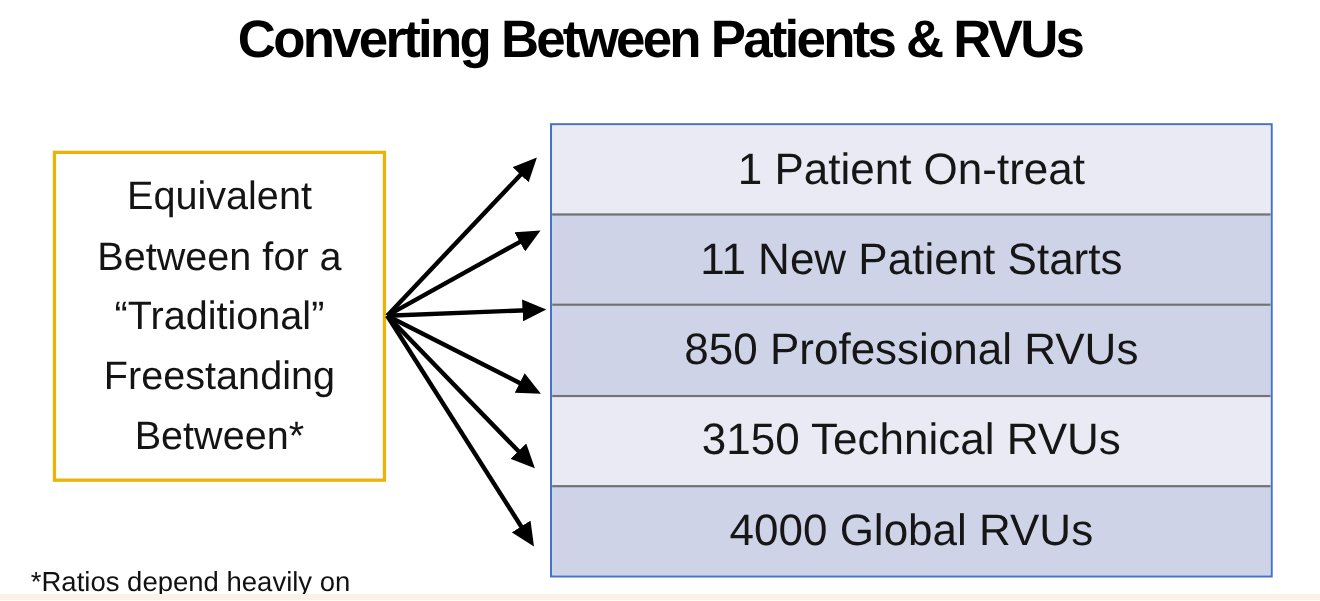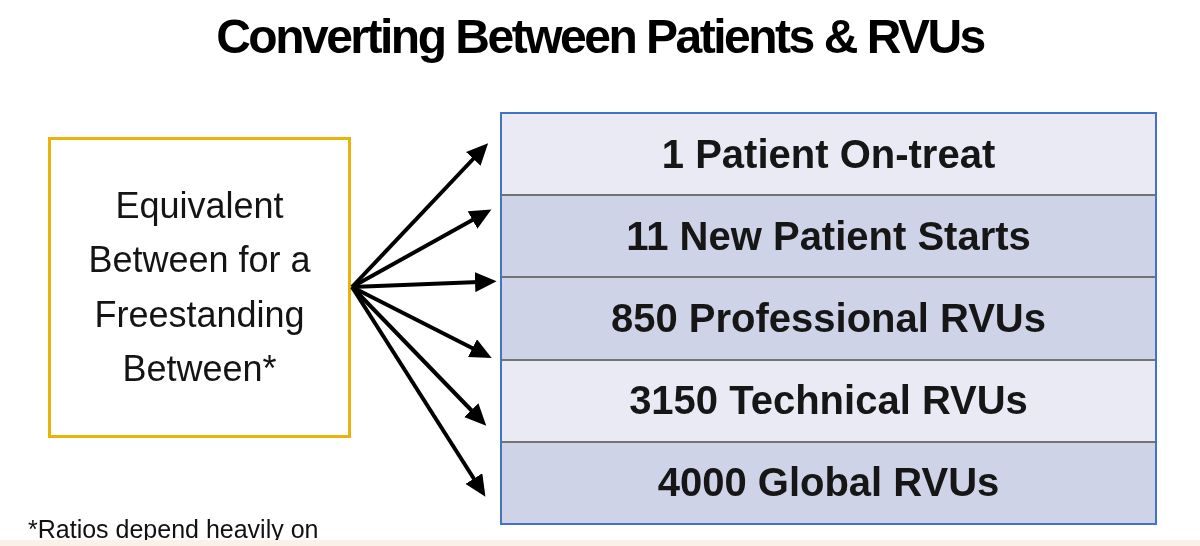--- a/index.html
+++ b/index.html
@@ -59,21 +59,20 @@
     border: 2px solid #4472C4;
     display: flex;
     flex-direction: column;
     background: #ffffff;
   }
   .trow {
     flex: 1 1 0;
     display: flex;
     align-items: center;
     justify-content: center;
-    font-weight: bold;
   }
   .trow + .trow { border-top: 2px solid #737373; }
   .trow.light { background: #E9EAF4; }
   .trow.dark  { background: #CED3E7; }
   .trow .row-label {
     font-size: 40px;
     color: #161616;
     white-space: nowrap;
   }
 
@@ -96,20 +95,21 @@
 </head>
 <body>
 
 <div id="slide">
 
   <div class="slide-title">Converting Between Patients &amp; RVUs</div>
 
   <div class="equiv-box">
     <div class="box-line">Equivalent</div>
     <div class="box-line">Between for a</div>
+    <div class="box-line">“Traditional”</div>
     <div class="box-line">Freestanding</div>
     <div class="box-line">Between*</div>
   </div>
 
   <svg class="arrows-svg" viewBox="0 0 160 392" xmlns="http://www.w3.org/2000/svg">
     <defs>
       <marker id="ah" markerUnits="strokeWidth" markerWidth="5.6" markerHeight="5" refX="1" refY="2.5" orient="auto">
         <path d="M0,0 L5.4,2.5 L0,5 z" fill="#000000"></path>
       </marker>
     </defs>

